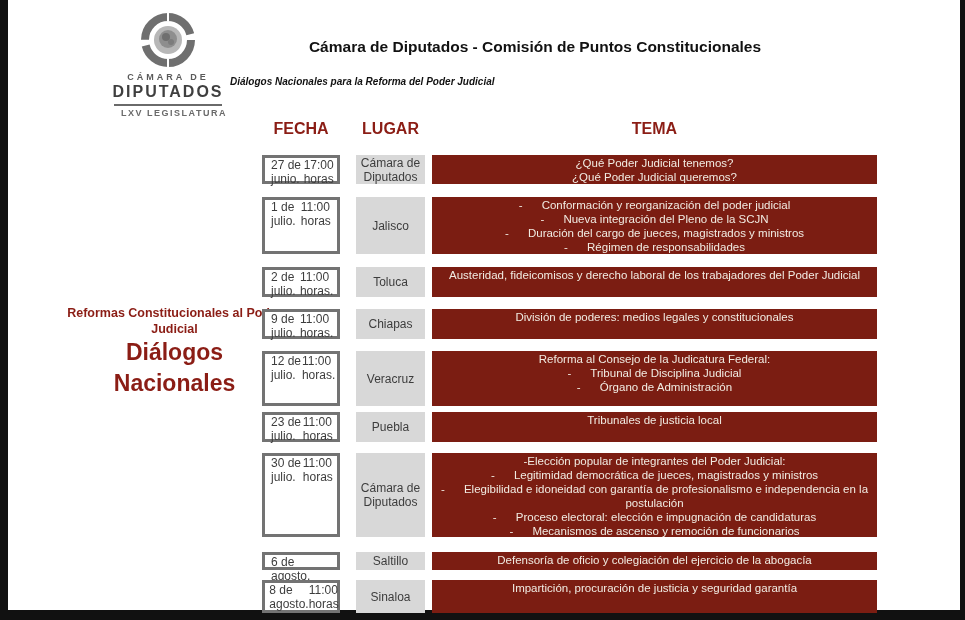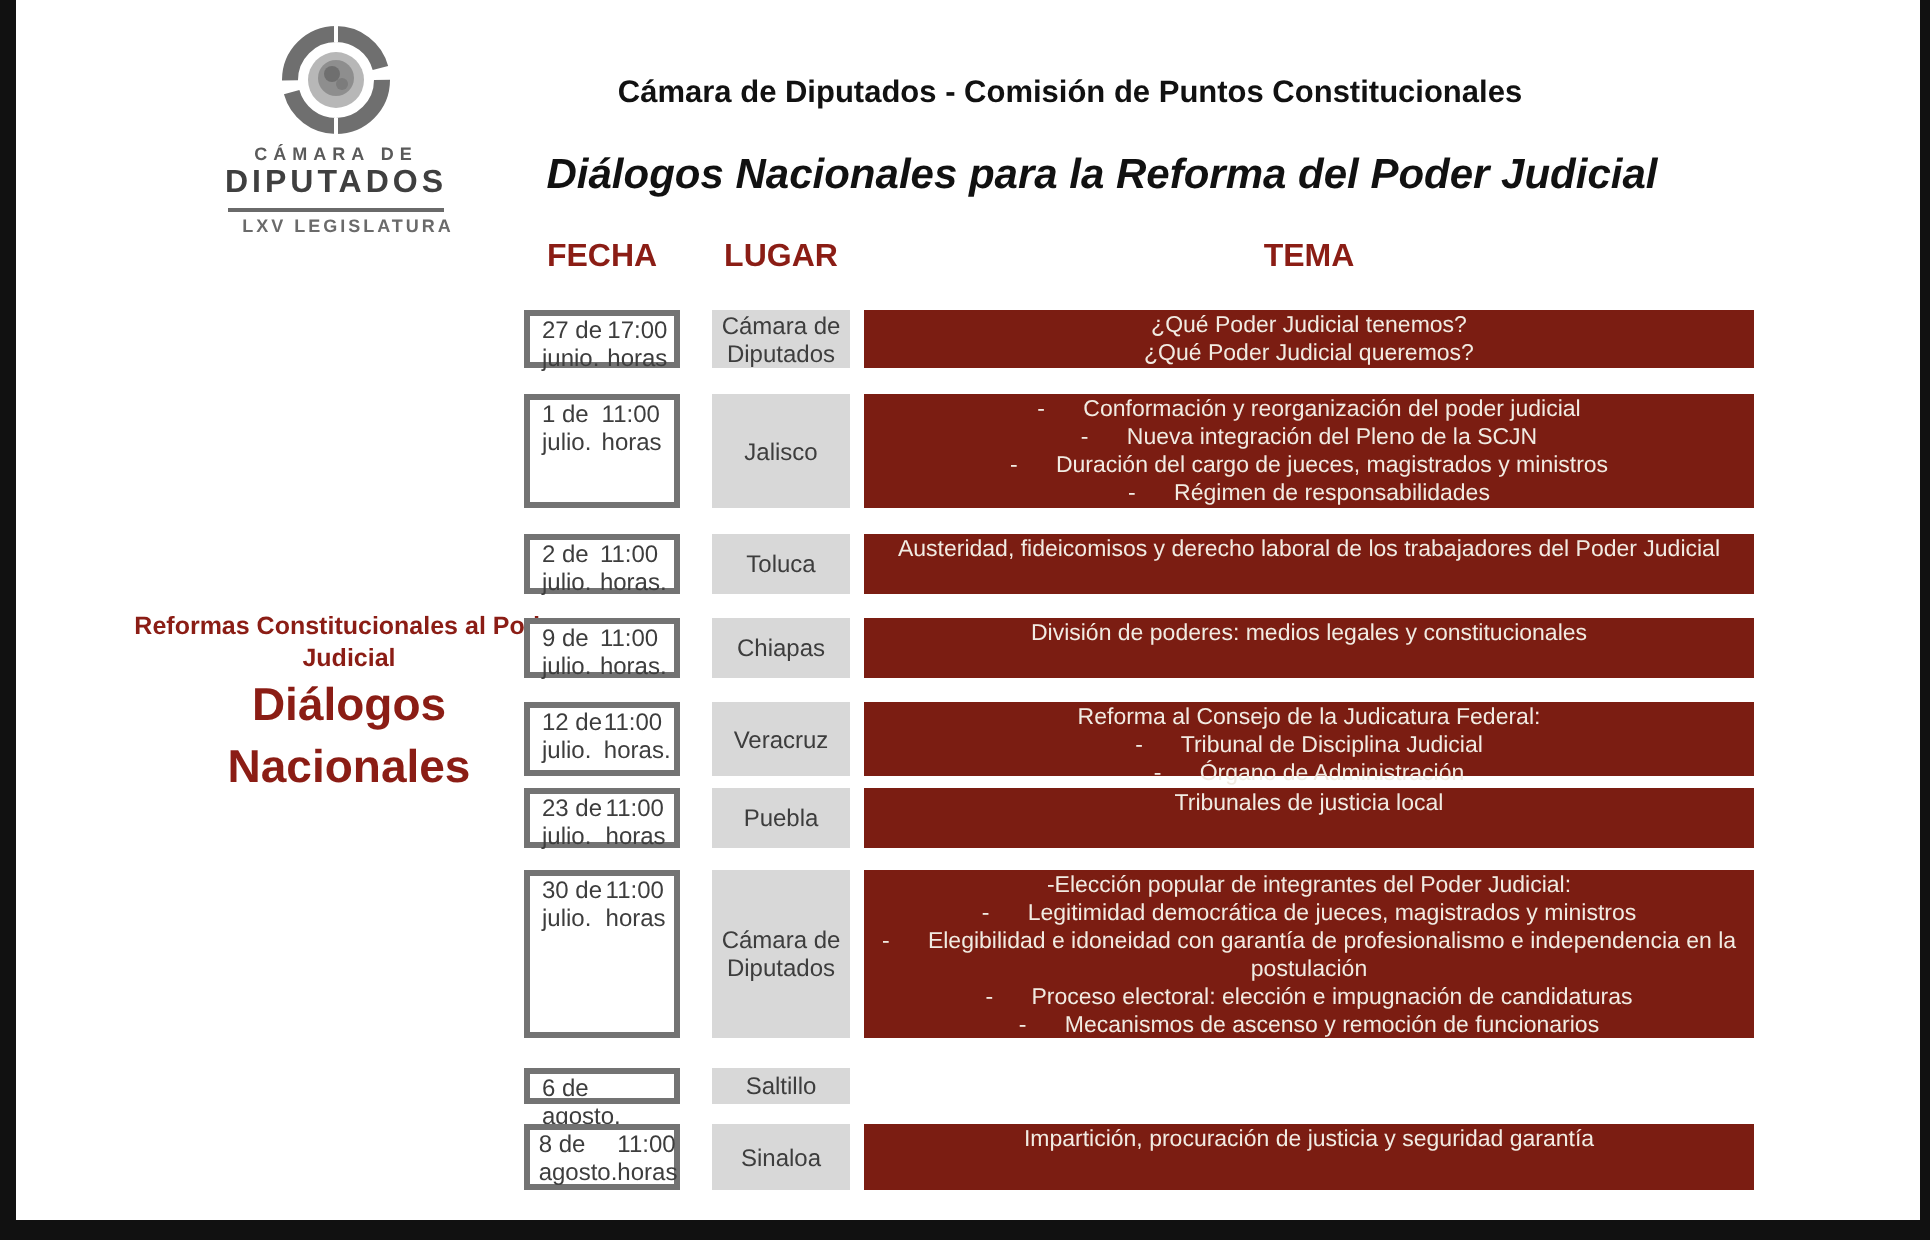--- a/index.html
+++ b/index.html
@@ -14,22 +14,22 @@
   .logo{position:absolute;left:108px;top:12px;width:120px;text-align:center;}
   .logo-emblem{display:block;margin:0 auto 4px auto;}
   .logo-line1{font-size:9px;letter-spacing:3px;color:#5a5a5a;font-weight:bold;}
   .logo-line2{font-size:16px;letter-spacing:2px;color:#3f3f3f;font-weight:bold;margin-top:1px;}
   .logo-rule{height:2px;background:#6a6a6a;margin:3px 6px 2px 6px;}
   .logo-line3{font-size:9px;letter-spacing:1.5px;color:#6a6a6a;font-weight:bold;margin-left:12px;}
 
   
   .title{position:absolute;left:230px;top:38px;width:610px;text-align:center;
          font-size:15.5px;font-weight:bold;color:#111;}
-  .subtitle{position:absolute;left:246px;top:76px;width:610px;text-align:center;
-         font-size:21px;font-weight:bold;font-style:italic;color:#111;}
+  .subtitle{position:absolute;left:230px;top:76px;width:610px;text-align:left;
+         font-size:10px;font-weight:bold;font-style:italic;color:#111;}
 
   
   .sidebar{position:absolute;left:62px;top:305px;width:225px;text-align:center;}
   .sidebar-heading{font-size:12.5px;font-weight:bold;line-height:16px;color:#8B1D15;}
   .sidebar-title{font-size:23px;font-weight:bold;line-height:31px;color:#8B1D15;width:170px;margin-left:auto;margin-right:auto;}
 
   
   .table{position:absolute;left:262px;top:120px;width:615px;}
   .thead{display:flex;height:20px;margin-bottom:15px;}
   .trow{display:flex;}
@@ -46,21 +46,21 @@
              font-size:12px;line-height:14px;color:#3d3d3d;}
   .tema-bar{box-sizing:border-box;height:100%;background:#7B1D12;
             display:flex;flex-direction:column;padding-top:1px;}
   .tema-line{font-size:11.5px;line-height:14px;color:#F1EBE2;text-align:center;white-space:pre-wrap;}
 
   
   .r0{height:29px;margin-bottom:13px;}
   .r1{height:57px;margin-bottom:13px;}
   .r2{height:30px;margin-bottom:12px;}
   .r3{height:30px;margin-bottom:12px;}
-  .r4{height:37px;margin-bottom:6px;}
+  .r4{height:55px;margin-bottom:6px;}
   .r5{height:30px;margin-bottom:11px;}
   .r6{height:84px;margin-bottom:15px;}
   .r7{height:18px;margin-bottom:10px;}
   .r8{height:33px;}
 </style>
 </head>
 <body>
 
 <div class="page">
   <div class="edge edge-left"></div>
@@ -247,20 +247,25 @@
       <div class="col-fecha">
           <div class="fecha-box">
         <div>6 de agosto.</div>
       </div>
         </div>
       <div class="col-lugar">
           <div class="lugar-box">
         <div>Saltillo</div>
       </div>
         </div>
+      <div class="col-tema">
+          <div class="tema-bar">
+        <div class="tema-line">Defensoría de oficio y colegiación del ejercicio de la abogacía</div>
+      </div>
+        </div>
     </div>
 
     <div class="trow r8">
       <div class="col-fecha">
           <div class="fecha-box">
         <div>8 de agosto.</div>
         <div>11:00 horas</div>
       </div>
         </div>
       <div class="col-lugar">

